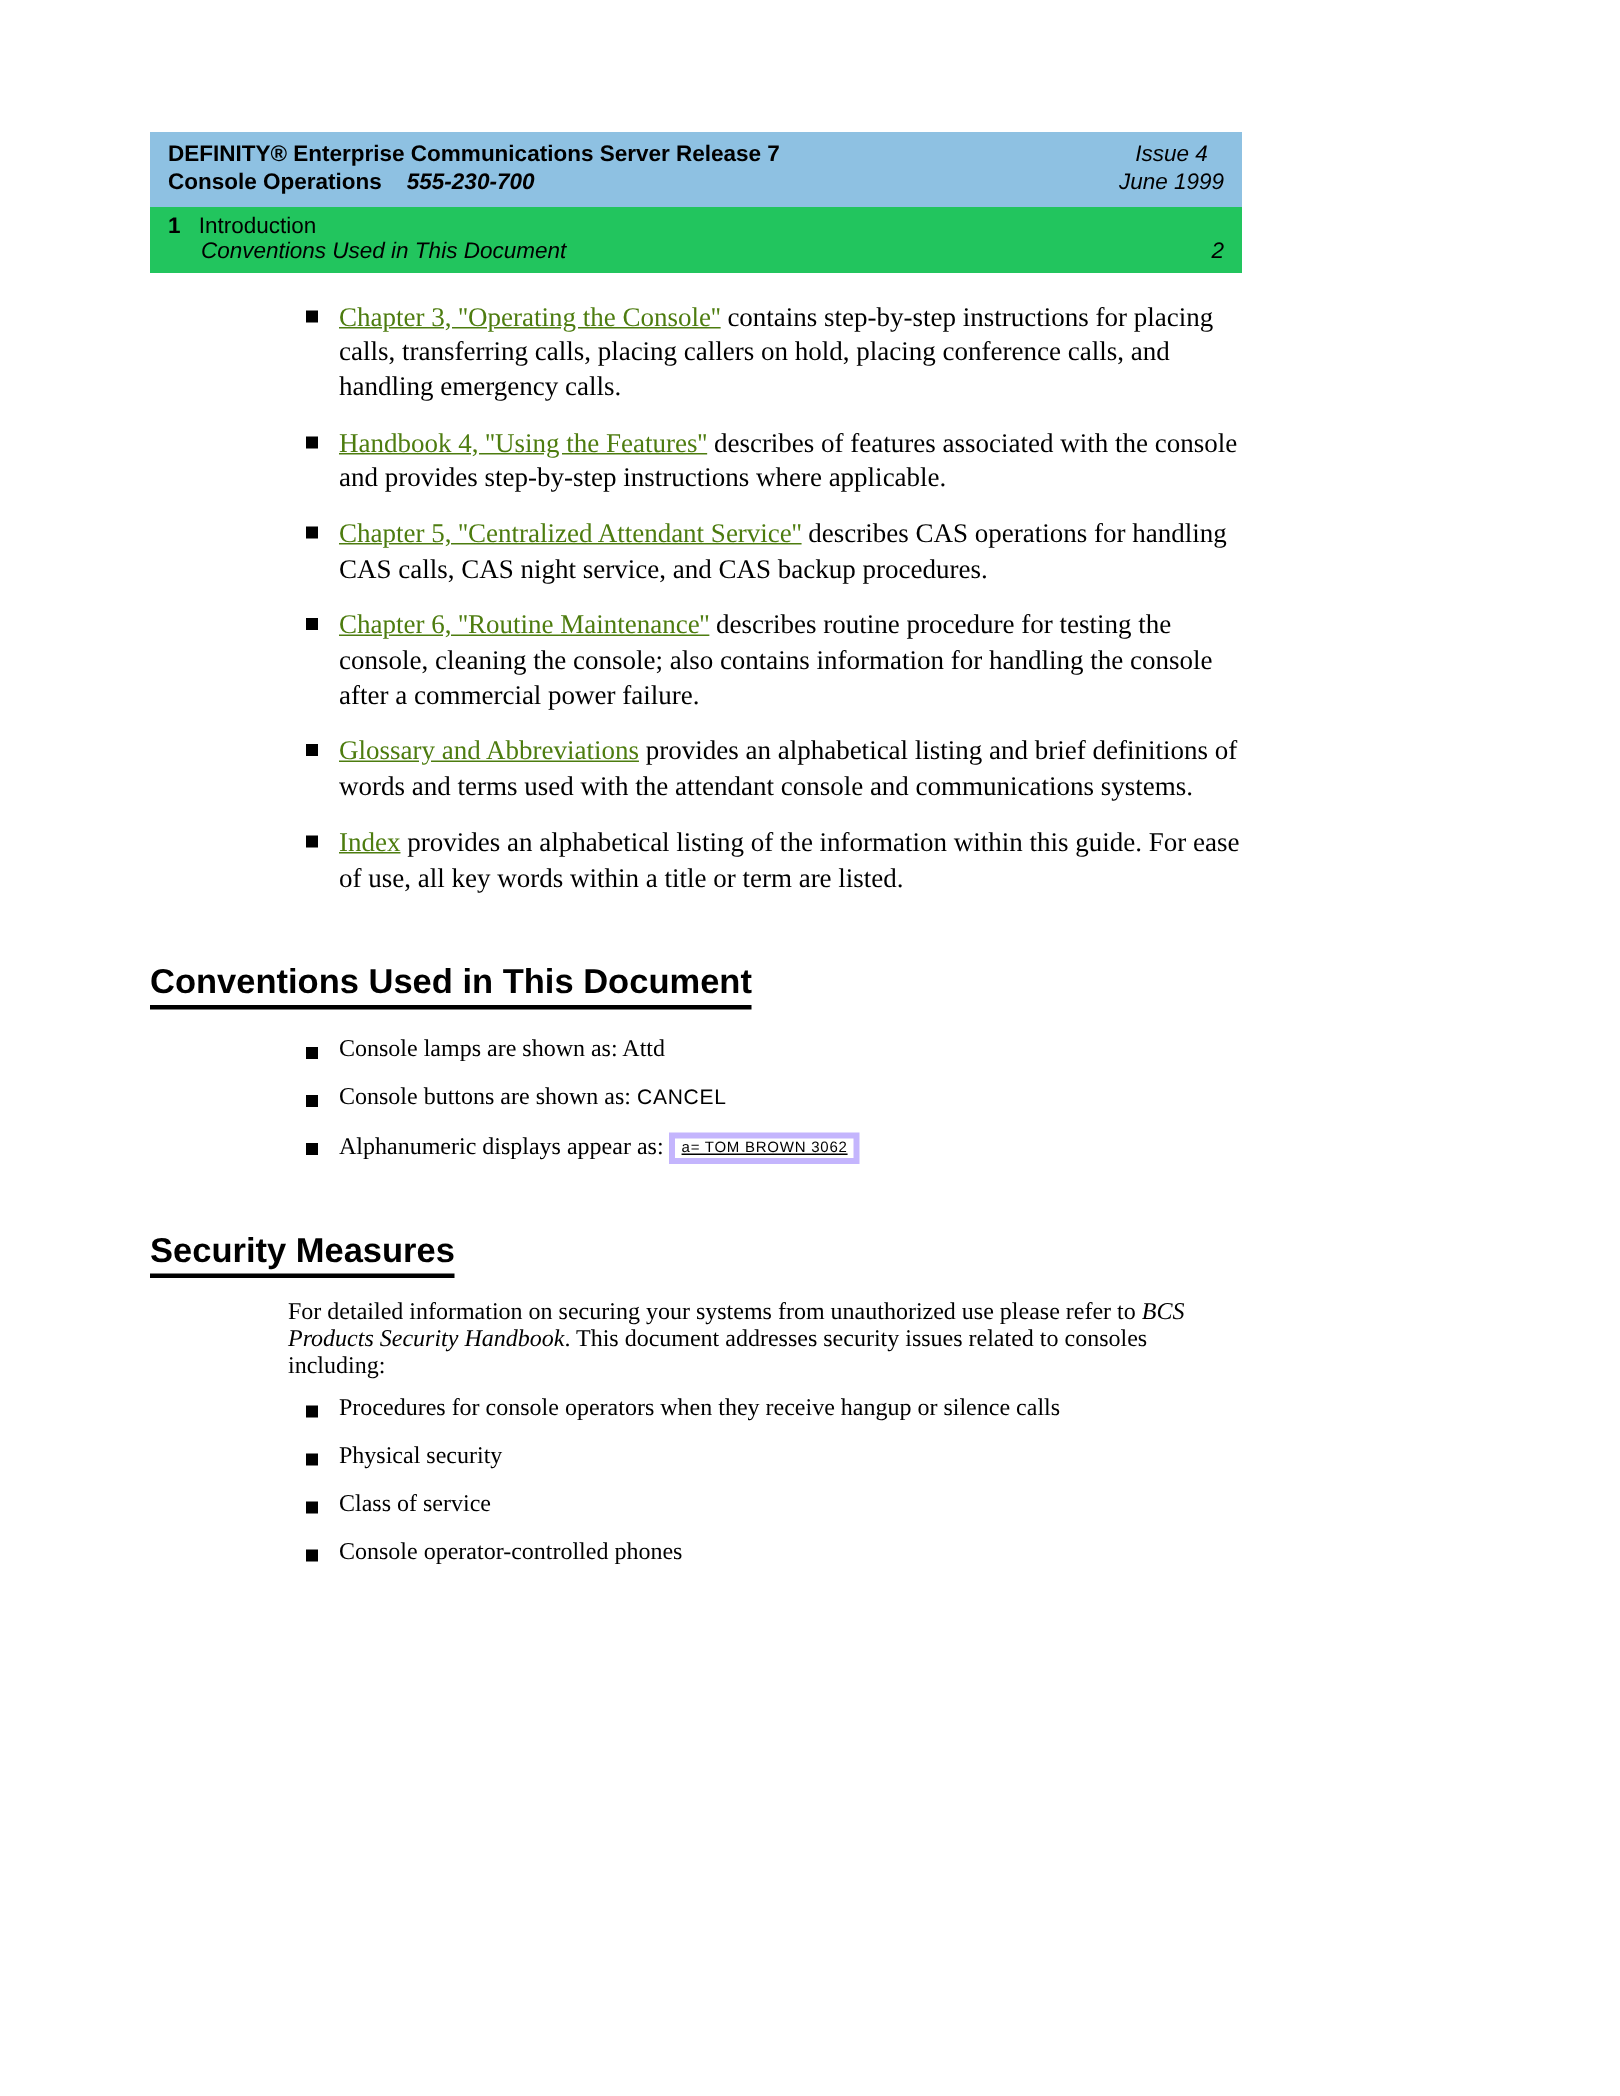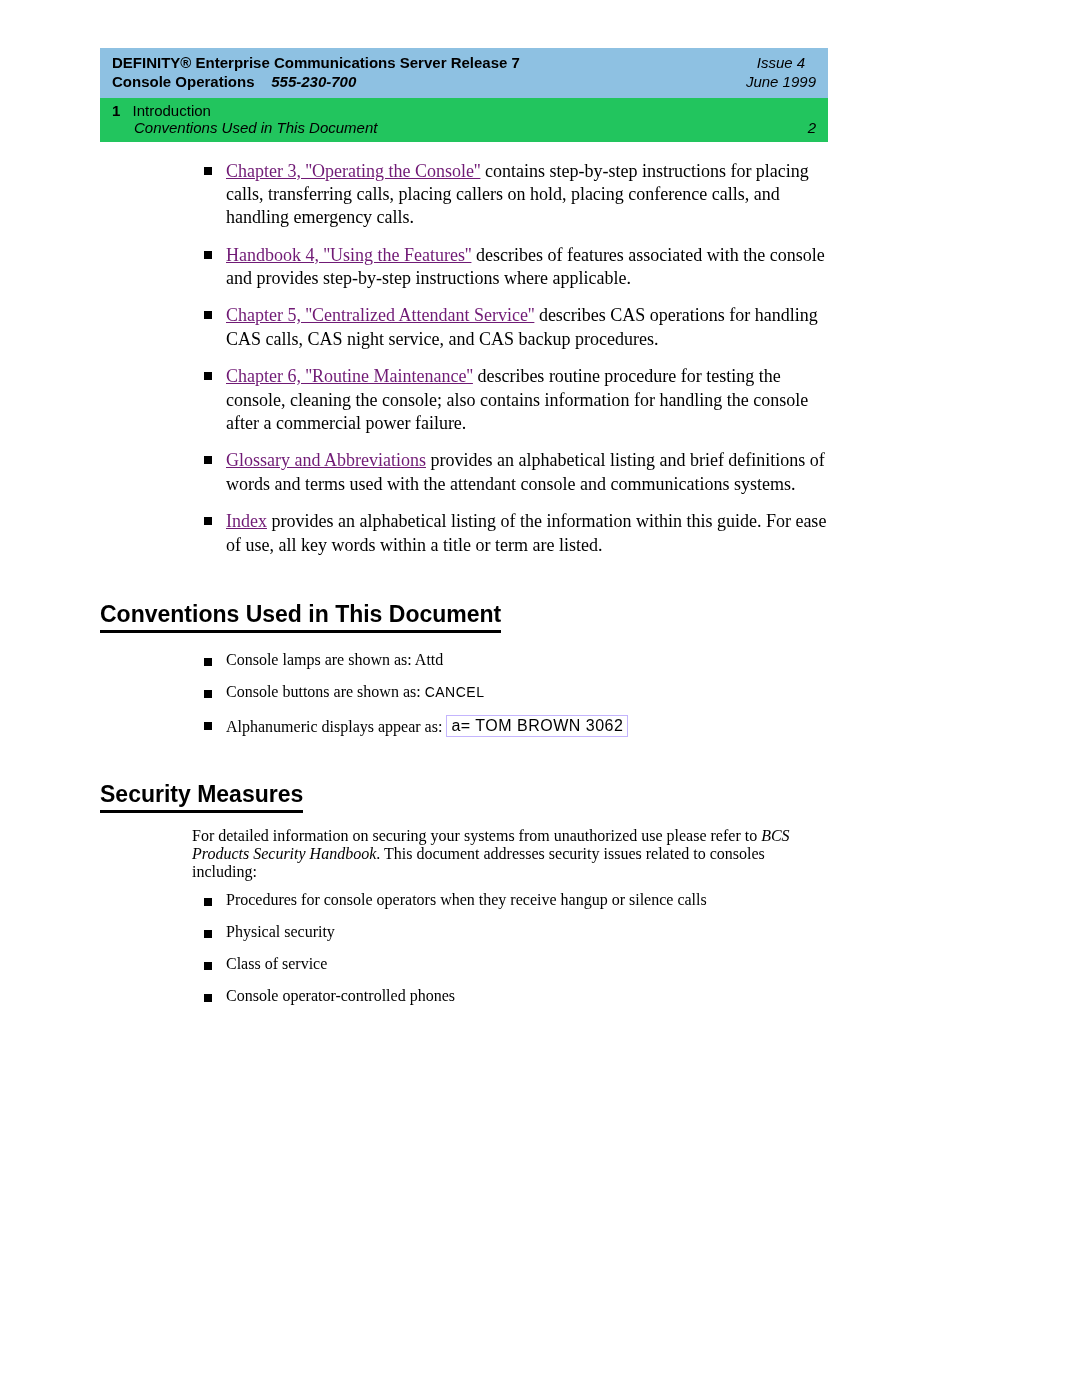--- a/index.html
+++ b/index.html
@@ -7,21 +7,21 @@
     padding: 0;
     font-family: "Times New Roman", Times, serif;
     background: #fff;
     color: #000;
   }
   .page {
     width: 928px;
     height: 1397px;
     position: relative;
     box-sizing: border-box;
-    padding: 48px 100px 60px 100px;
+    padding: 88px 100px 60px 100px;
   }
   .hdr-top {
     background: #8ec1e2;
     padding: 6px 12px 6px 12px;
     display: flex;
     justify-content: space-between;
     font-family: Arial, Helvetica, sans-serif;
     font-size: 15px;
     line-height: 1.25;
   }
@@ -59,21 +59,21 @@
   ul.sqlist > li::before {
     content: "";
     position: absolute;
     left: -22px;
     top: 7px;
     width: 8px;
     height: 8px;
     background: #000;
   }
   a.xref {
-    color: #701a75;
+    color: #4d7c0f;
     text-decoration: underline;
   }
   h2.sect {
     font-family: Arial, Helvetica, sans-serif;
     font-weight: bold;
     font-size: 23px;
     margin: 30px 0 4px 0;
     display: inline-block;
     border-bottom: 3px solid #000;
     padding-bottom: 2px;
@@ -81,27 +81,28 @@
   .sect-block { margin-left: 0; }
   .conv-list, .sec-list {
     margin-left: 92px;
   }
   .smallcaps {
     font-family: Arial, Helvetica, sans-serif;
     font-size: 14px;
     letter-spacing: 0.5px;
   }
   .display-box {
-    border: 1px solid #c4b5fd;
+    border: 4px solid #c4b5fd;
     font-family: Arial, Helvetica, sans-serif;
-    font-size: 16px;
+    font-size: 10px;
     padding: 1px 4px;
     letter-spacing: 0.5px;
     display: inline-block;
     vertical-align: 1px;
+    text-decoration: underline;
   }
   .para {
     margin-left: 92px;
     margin-top: 10px;
     margin-bottom: 10px;
   }
   em.book { font-style: italic; }
 </style>
 </head>
 <body>

